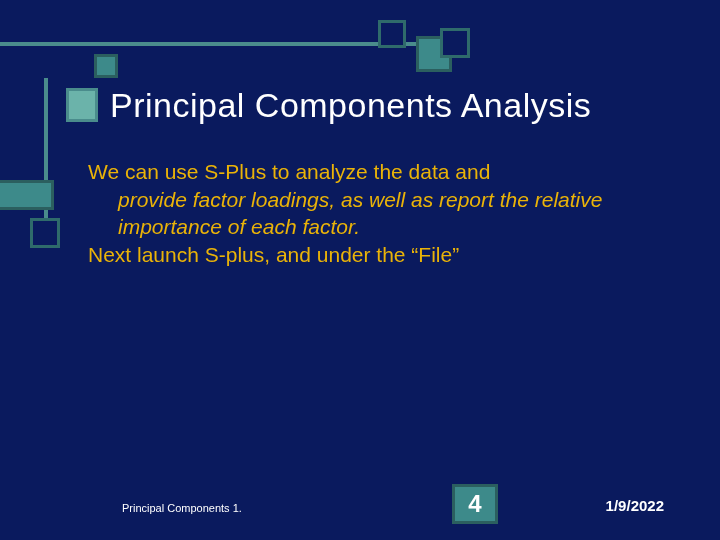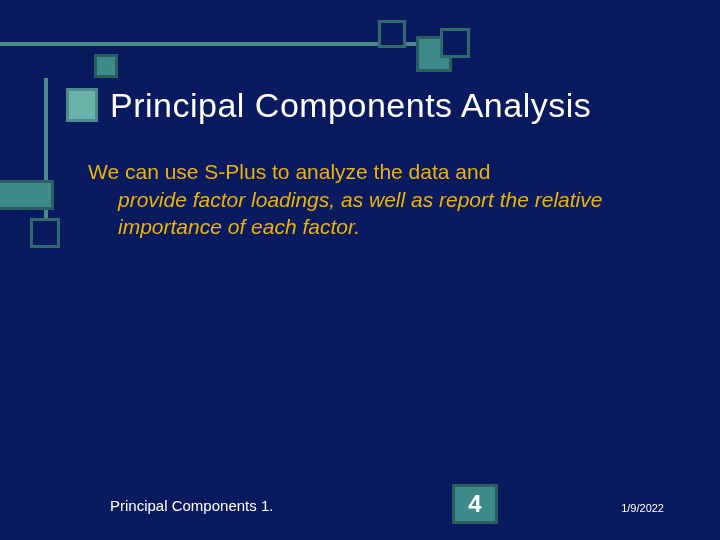--- a/index.html
+++ b/index.html
@@ -49,23 +49,23 @@
     color: #eab308;
     font-size: 21px;
     line-height: 1.32;
   }
   .body-text p { margin-bottom: 0; }
   .body-text .indent { padding-left: 30px; display: block; font-style: italic; }
 
   .footer-left {
     position: absolute;
     bottom: 26px;
-    left: 110px;
+    left: 122px;
     color: #ffffff;
-    font-size: 15px;
+    font-size: 11px;
   }
   .slide-num-box {
     position: absolute;
     bottom: 16px;
     left: 452px;
     width: 46px;
     height: 40px;
     background: #3d8a8a;
     border: 3px solid #2b5f5f;
     display: flex;
@@ -75,21 +75,22 @@
   .slide-num-box span {
     color: #ffffff;
     font-size: 24px;
     font-weight: 700;
   }
   .footer-date {
     position: absolute;
     bottom: 26px;
     right: 56px;
     color: #ffffff;
-    font-size: 11px;
+    font-size: 15px;
+    font-weight: bold;
   }
 </style>
 </head>
 <body>
 
 <div class="slide">
 
   <div class="line line-top"></div>
   <div class="sq sq-top-1"></div>
   <div class="sq sq-top-2"></div>
@@ -102,20 +103,21 @@
   <div class="sq sq-left-4"></div>
 
   <h1 class="title">Principal Components Analysis</h1>
 
   <div class="body-text">
     <p>
       <span>We can use S-Plus to analyze the data and</span>
       <span class="indent">provide factor loadings, as well as report the relative importance of each factor.</span>
     </p>
     <p>
+      <span>Next launch S-plus, and under the “File”</span>
     </p>
   </div>
 
   <div class="footer-left">Principal Components 1.</div>
 
   <div class="slide-num-box">
     <span>4</span>
   </div>
 
   <div class="footer-date">1/9/2022</div>

